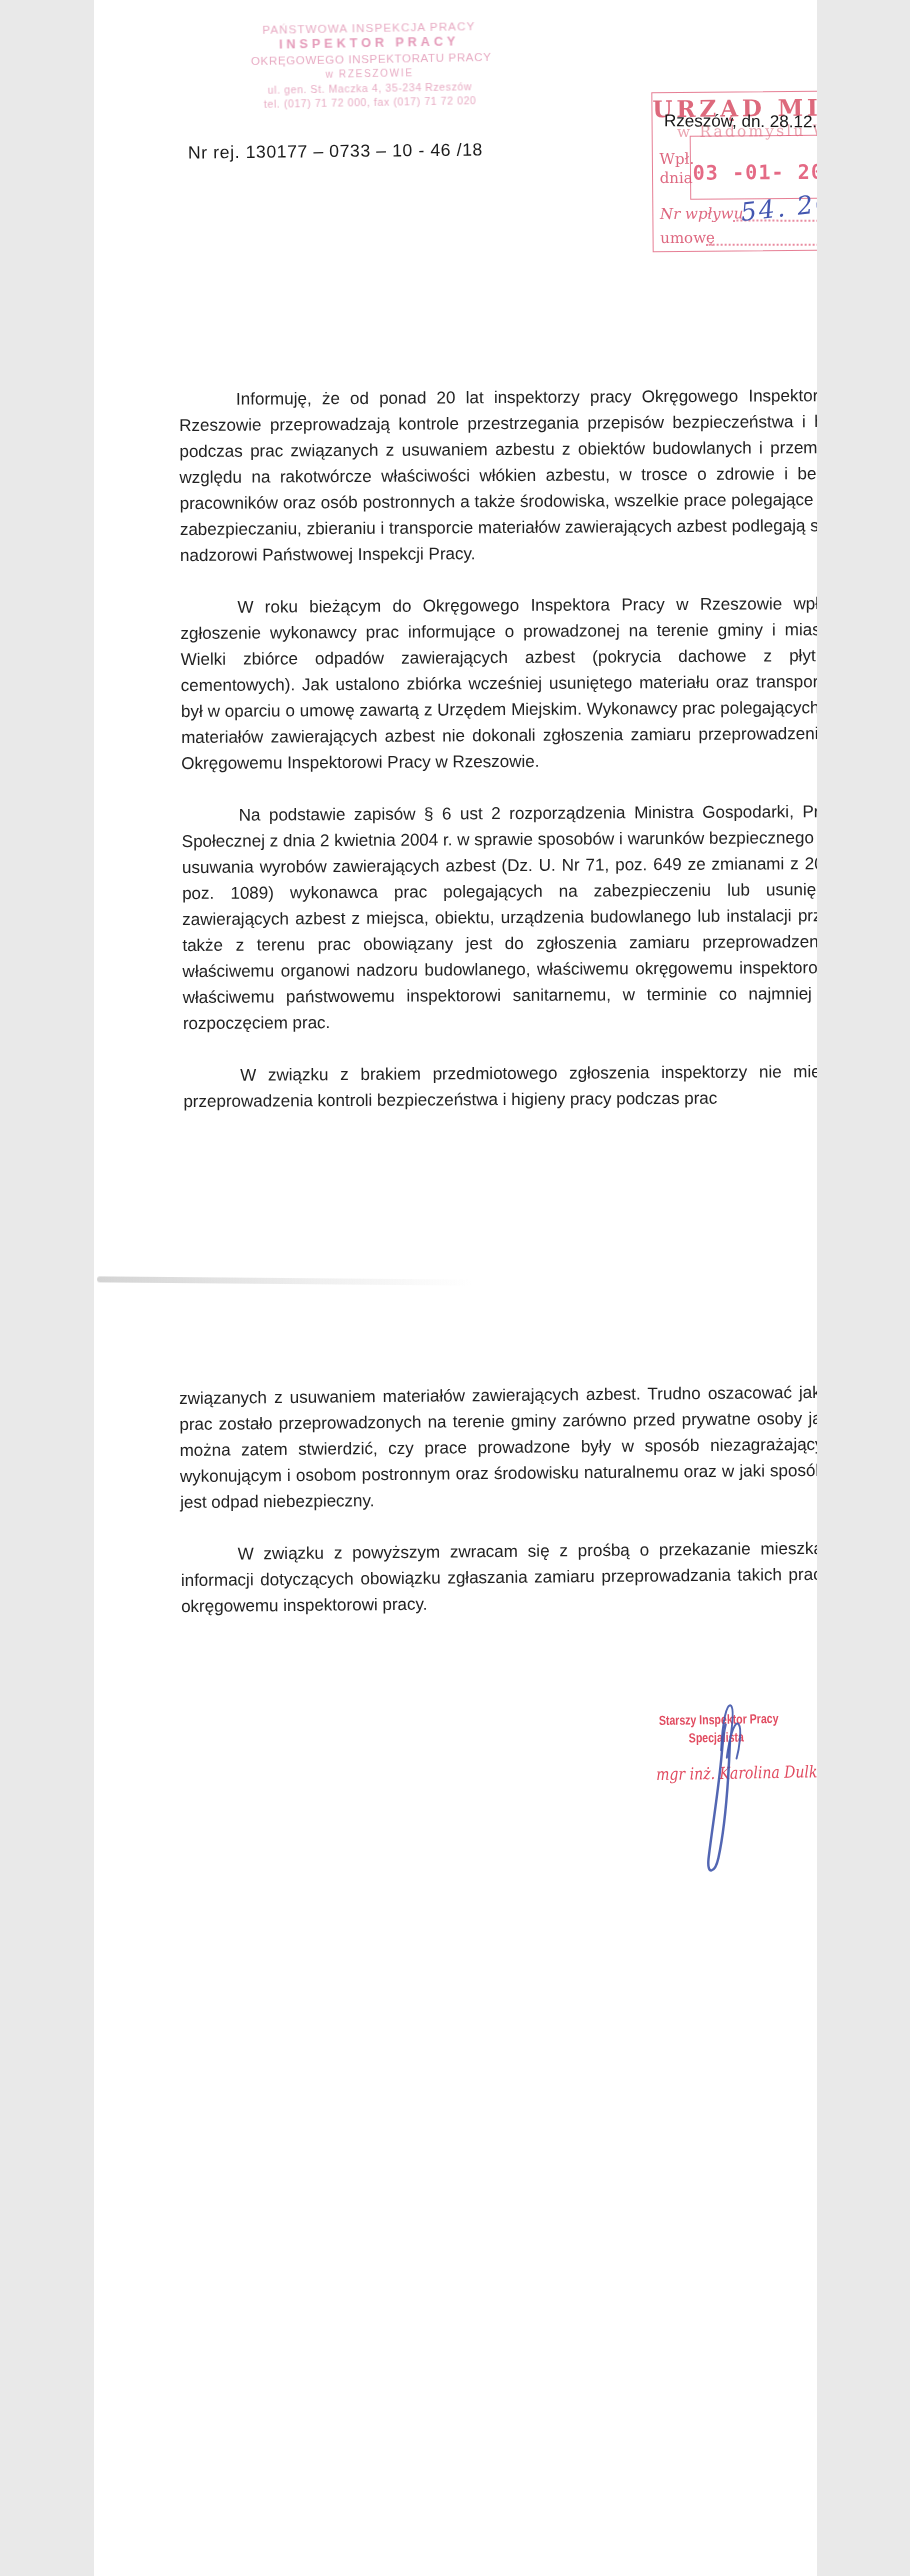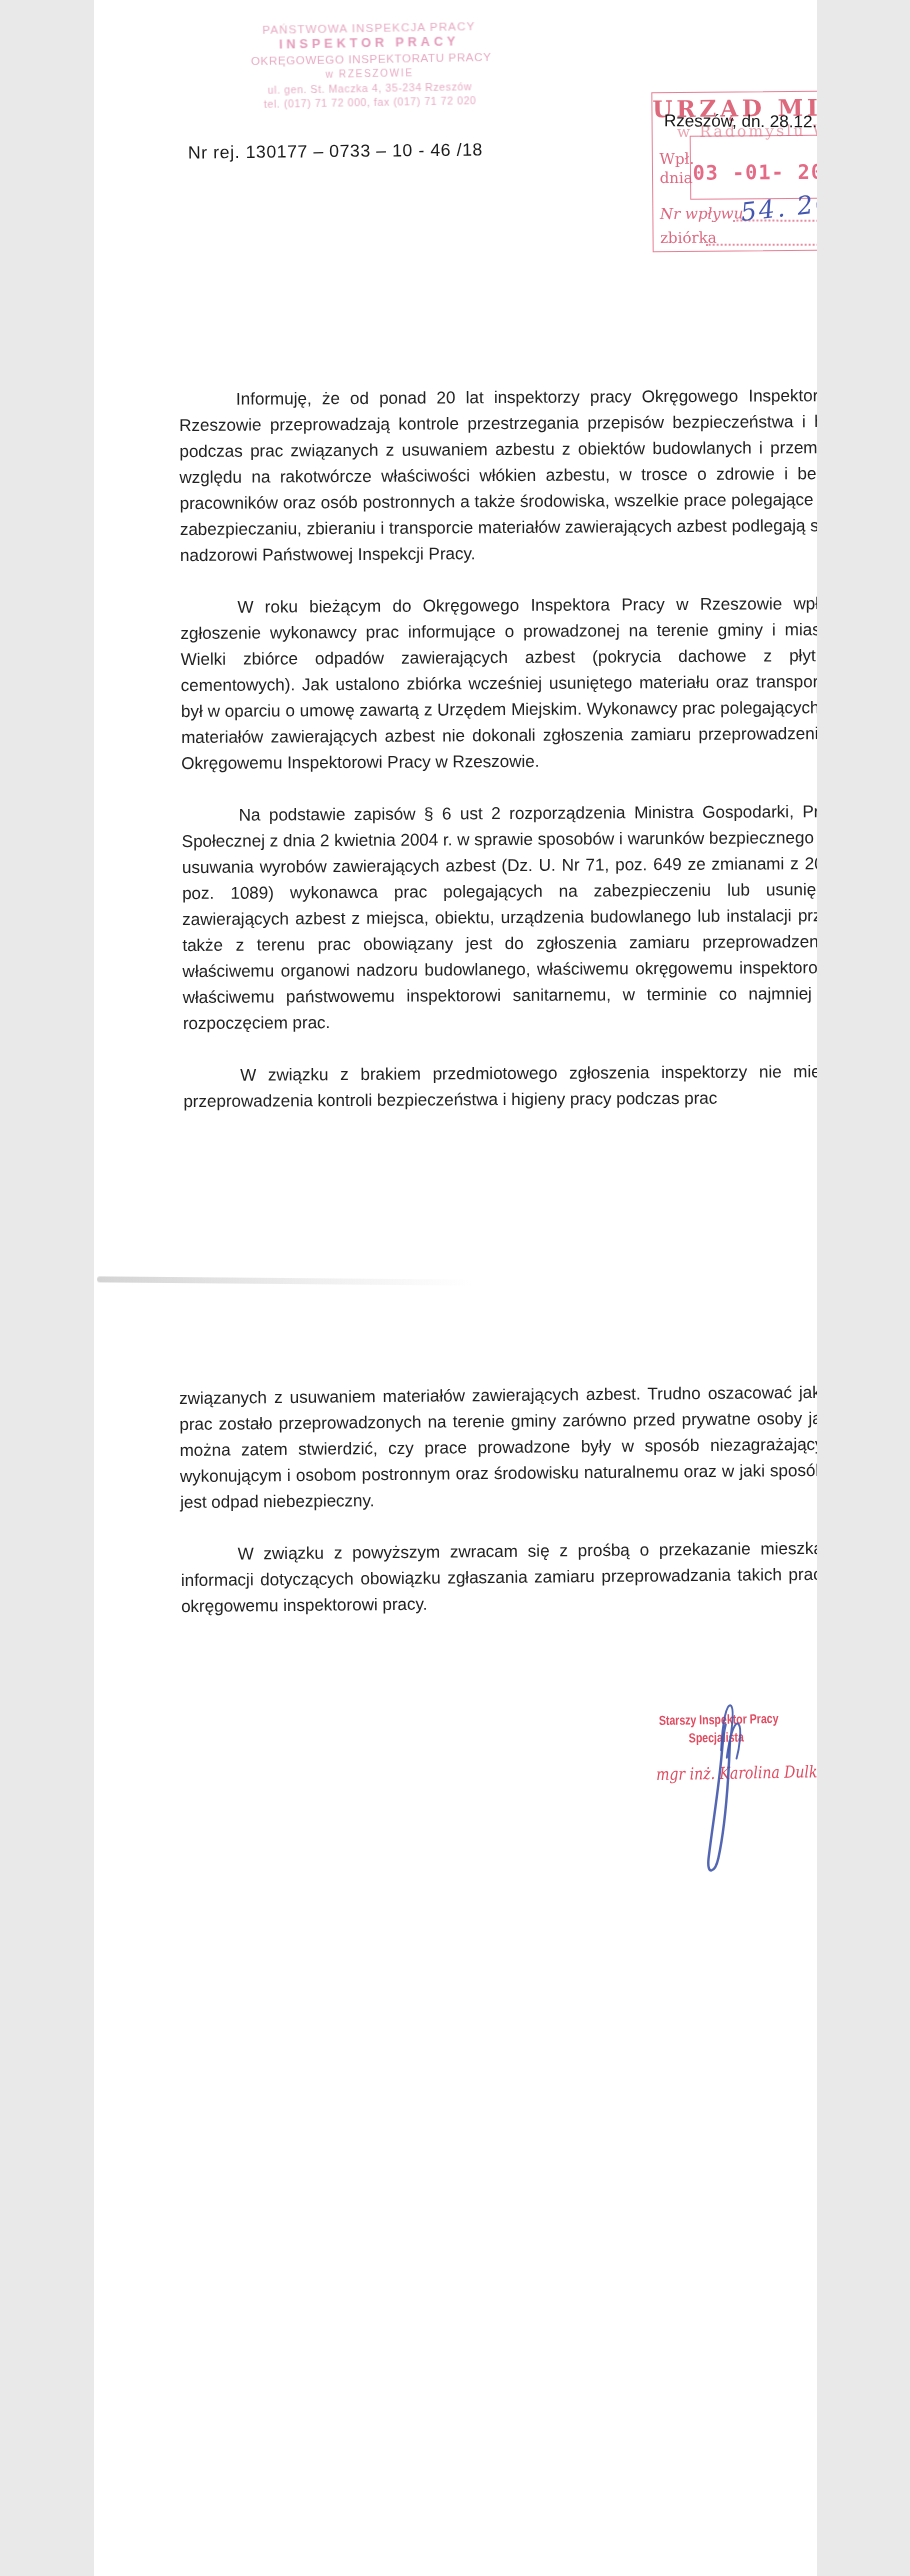--- a/index.html
+++ b/index.html
@@ -129,21 +129,21 @@
     <div class="intake-subtitle">w Radomyślu Wielkim</div>
     <div class="stamp-label lbl-wpl">Wpł.</div>
     <div class="stamp-label lbl-dnia">dnia</div>
     <div class="intake-datebox">
       <div class="intake-date">03 -01- 2019</div>
     </div>
     <div class="star-glyph">✳</div>
     <div class="stamp-label lbl-nrwplywu">Nr wpływu</div>
     <div class="dotted dotted-1"></div>
     <div class="entry-number">54. 2019. P</div>
-    <div class="stamp-label lbl-zalacz">zbiórka</div>
+    <div class="stamp-label lbl-zalacz">umowę</div>
     <div class="dotted dotted-2"></div>
   </div>
 
   <div class="date-line">Rzeszów, dn. 28.12.2018 r.</div>
 
 
   <div class="body-block body-page1">
     <p class="indent">Informuję, że od ponad 20 lat inspektorzy pracy Okręgowego Inspektoratu Pracy w Rzeszowie przeprowadzają kontrole przestrzegania przepisów bezpieczeństwa i higieny pracy podczas prac związanych z usuwaniem azbestu z obiektów budowlanych i przemysłowych. Ze względu na rakotwórcze właściwości włókien azbestu, w trosce o zdrowie i bezpieczeństwo pracowników oraz osób postronnych a także środowiska, wszelkie prace polegające na usuwaniu, zabezpieczaniu, zbieraniu i transporcie materiałów zawierających azbest podlegają szczególnemu nadzorowi Państwowej Inspekcji Pracy.</p>
     <p class="indent">W roku bieżącym do Okręgowego Inspektora Pracy w Rzeszowie wpłynęło m. in. zgłoszenie wykonawcy prac informujące o prowadzonej na terenie gminy i miasta Radomyśl Wielki zbiórce odpadów zawierających azbest (pokrycia dachowe z płyt azbestowo-cementowych). Jak ustalono zbiórka wcześniej usuniętego materiału oraz transport realizowany był w oparciu o umowę zawartą z Urzędem Miejskim. Wykonawcy prac polegających na usuwaniu materiałów zawierających azbest nie dokonali zgłoszenia zamiaru przeprowadzenia takich prac Okręgowemu Inspektorowi Pracy w Rzeszowie.</p>
     <p class="indent">Na podstawie zapisów § 6 ust 2 rozporządzenia Ministra Gospodarki, Pracy i Polityki Społecznej z dnia 2 kwietnia 2004 r. w sprawie sposobów i warunków bezpiecznego użytkowania i usuwania wyrobów zawierających azbest (Dz. U. Nr 71, poz. 649 ze zmianami z 2010 r. Nr 162, poz. 1089) wykonawca prac polegających na zabezpieczeniu lub usunięciu wyrobów zawierających azbest z miejsca, obiektu, urządzenia budowlanego lub instalacji przemysłowej, a także z terenu prac obowiązany jest do zgłoszenia zamiaru przeprowadzenia tych prac właściwemu organowi nadzoru budowlanego, właściwemu okręgowemu inspektorowi pracy oraz właściwemu państwowemu inspektorowi sanitarnemu, w terminie co najmniej 7 dni przed rozpoczęciem prac.</p>

